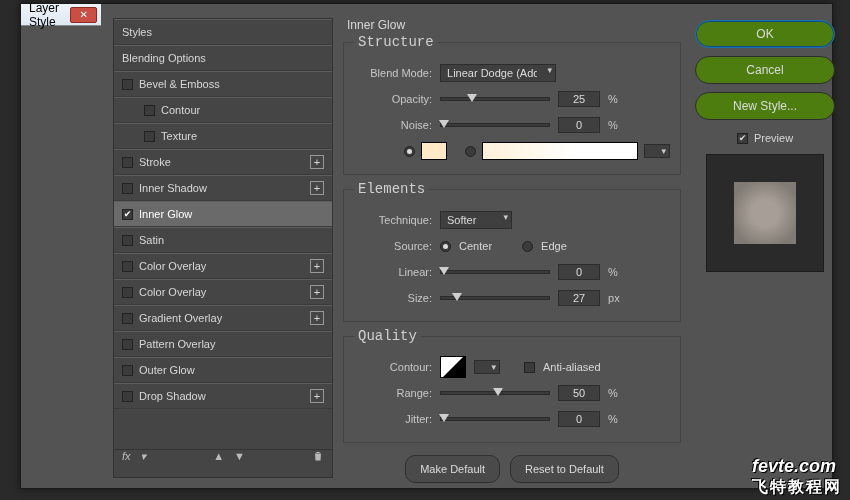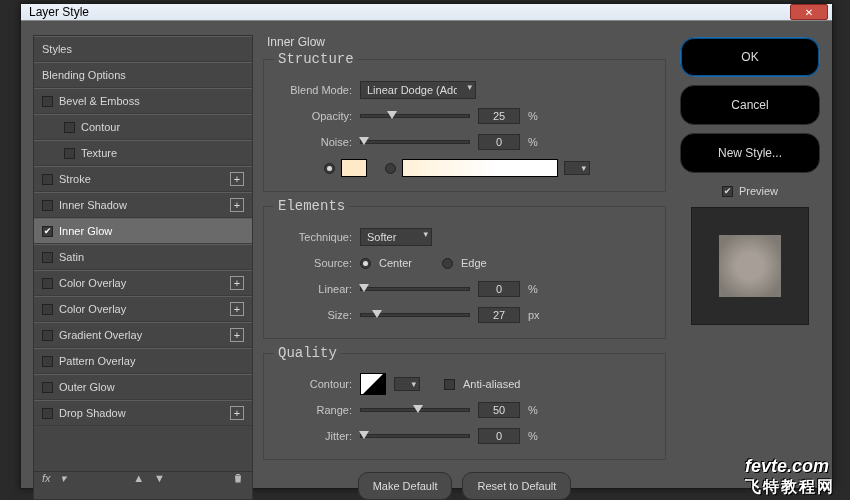--- a/index.html
+++ b/index.html
@@ -1,17 +1,17 @@
 <!DOCTYPE html>
 <html><head>
 <meta charset="utf-8">
 <style>
 * { box-sizing: border-box; margin: 0; padding: 0; font-family: "Segoe UI", Tahoma, sans-serif; }
 body { background: #2a2a2a; width: 850px; height: 500px; overflow: hidden; position: relative; }
-.dialog { position: absolute; top: 3px; left: 20px; width: 813px; height: 486px; background: #535353; border: 1px solid #1a1a1a; box-shadow: 0 0 8px rgba(0,0,0,.5); display:flex; flex-direction:column; }
+.dialog { position: absolute; top: 3px; left: 20px; width: 813px; height: 486px; background: #535353; border: 1px solid #1a1a1a; box-shadow: 0 0 8px rgba(0,0,0,.5); display:flex; flex-direction:row; }
 .titlebar { height: 22px; background: linear-gradient(#eef3f9,#dfe8f3); display:flex; align-items:center; padding: 0 4px 0 8px; font-size: 12px; color:#000; border-bottom:1px solid #888;}
 .titlebar .spacer{flex:1}
 .closebtn { width:38px; height:16px; background:#c94f44; border:1px solid #8a2a22; border-radius:2px; display:flex; align-items:center; justify-content:center; color:#fff; font-size:10px; cursor:pointer;}
 .body { flex:1; display:flex; padding: 14px 12px 10px 12px; gap:10px; color:#d8d8d8; font-size:11px;}
 
 .leftcol { width:220px; display:flex; flex-direction:column; background:#454545; border:1px solid #333;}
 .leftcol .row { height:26px; display:flex; align-items:center; padding:0 8px; border-top:1px solid #5d5d5d; border-bottom:1px solid #3b3b3b; gap:6px; cursor:pointer;}
 .leftcol .row.head { font-weight:normal; }
 .leftcol .row.sel { background:#6a6a6a; color:#fff;}
 .leftcol .row .chk { width:11px; height:11px; border:1px solid #222; background:#3b3b3b; display:inline-flex; align-items:center; justify-content:center; font-size:9px; color:#fff;}
@@ -37,26 +37,26 @@
 .unit { color:#c7c7c7; font-size:11px; width:18px;}
 .radio { width:11px; height:11px; border-radius:50%; border:1px solid #222; background:#3b3b3b; display:inline-flex; align-items:center; justify-content:center;}
 .radio.on::after{content:""; width:5px; height:5px; border-radius:50%; background:#dcdcdc;}
 .swatch{width:26px; height:18px; border:1px solid #000;}
 .gradsw{width:156px; height:18px; border:1px solid #000; background:linear-gradient(90deg,#fff1d8,#fff 60%),repeating-conic-gradient(#bbb 0 25%,#eee 0 50%) 0/10px 10px;}
 .contour{width:26px; height:22px; border:1px solid #000; background:linear-gradient(135deg,#fff 49%,#000 51%);}
 .btn { background:#4a4a4a; border:1px solid #2f2f2f; color:#dcdcdc; height:28px; padding:0 14px; font-size:11px; border-radius:10px; cursor:pointer;}
 .btnrow{display:flex; gap:10px; justify-content:center; margin-top:6px;}
 
 .rightcol{width:140px; display:flex; flex-direction:column; gap:8px; align-items:stretch; padding-top:2px;}
-.rbtn{height:40px; border:1px solid #2e2e2e; border-radius:14px; background:#000000; color:#dcdcdc; font-size:12px; cursor:pointer;}
+.rbtn{height:28px; border:1px solid #2e2e2e; border-radius:14px; background:#4d7c0f; color:#dcdcdc; font-size:12px; cursor:pointer;}
 .rbtn.primary{border:1px solid #1b6db3; box-shadow:inset 0 0 0 1px #0a4f86;}
 .prevrow{display:flex; align-items:center; justify-content:center; gap:6px; margin:4px 0 2px;}
 .preview{width:118px; height:118px; background:#2a2a2a; border:1px solid #1c1c1c; margin:0 auto; display:flex; align-items:center; justify-content:center;}
 .preview .sq{width:62px; height:62px; background:radial-gradient(circle,#a79f97 30%, #7f7a73 80%);}
-.watermark{position:absolute; right:15px; bottom:2px; font-weight:bold; font-style:italic; color:#fff; text-shadow:1px 1px 0 #000,-1px -1px 0 #000; font-size:18px; font-family:Arial;}
+.watermark{position:absolute; right:8px; bottom:2px; font-weight:bold; font-style:italic; color:#fff; text-shadow:1px 1px 0 #000,-1px -1px 0 #000; font-size:18px; font-family:Arial;}
 .watermark .cn{font-size:16px; font-style:normal; letter-spacing:2px; display:block; text-align:right;}
 </style>
 </head>
 <body>
 
 <div class="dialog">
   <div class="titlebar">
     <span>Layer Style</span>
     <span class="spacer"></span>
     <div class="closebtn">

